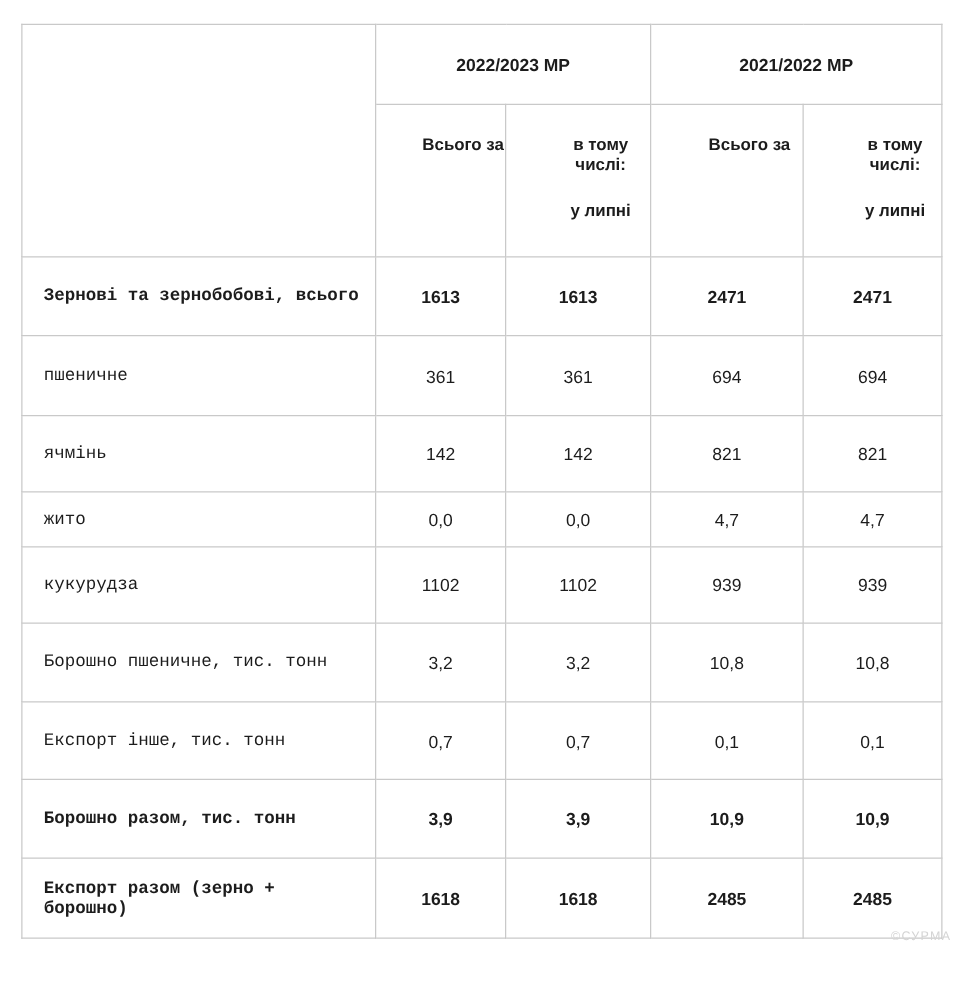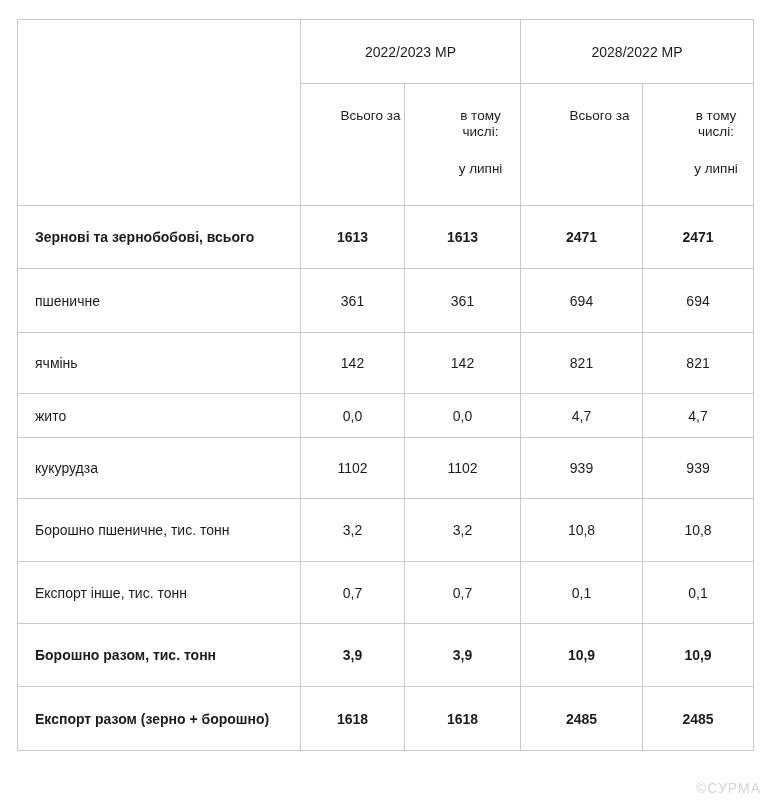--- a/index.html
+++ b/index.html
@@ -28,21 +28,21 @@
     table-layout: fixed;
     width: 736px;
     margin: 9px 0 0 17px;
   }
   .export-table th, .export-table td {
     border: 1px solid #c9c9c9;
     padding: 0;
     background: #ffffff;
   }
   .export-table thead th {
-    font-weight: normal;
+    font-weight: bold;
     text-align: center;
   }
   .group-row th {
     height: 63px;
     vertical-align: middle;
     font-size: 14px;
   }
   .sub-row th {
     height: 97px;
     vertical-align: top;
@@ -56,20 +56,21 @@
     margin-top: 21px;
   }
   .export-table tbody td {
     vertical-align: middle;
     font-size: 14px;
   }
   td.row-label {
     text-align: left;
     padding-left: 17px;
     padding-right: 8px;
+    font-family: Liberation Mono, monospace;
   }
   td.val {
     text-align: center;
     font-size: 15px;
   }
   tr.bold-row td {
     font-weight: bold;
   }
   
   tbody tr:nth-child(1) td { height: 62px; }
@@ -77,22 +78,22 @@
   tbody tr:nth-child(3) td { height: 60px; }
   tbody tr:nth-child(4) td { height: 43px; }
   tbody tr:nth-child(5) td { height: 60px; }
   tbody tr:nth-child(6) td { height: 62px; }
   tbody tr:nth-child(7) td { height: 61px; }
   tbody tr:nth-child(8) td { height: 62px; }
   tbody tr:nth-child(9) td { height: 63px; }
   .watermark {
     position: absolute;
     right: 6px;
-    top: 780px;
-    font-size: 14px;
+    top: 744px;
+    font-size: 10px;
     color: #d4d4d4;
     letter-spacing: 1px;
   }
 </style>
 </head>
 <body>
 
 <div class="title-block">
 </div>
 
@@ -101,21 +102,21 @@
     <col style="width:283px">
     <col style="width:104px">
     <col style="width:116px">
     <col style="width:122px">
     <col style="width:111px">
   </colgroup>
   <thead>
     <tr class="group-row">
       <th rowspan="2"></th>
       <th colspan="2">2022/2023 МР</th>
-      <th colspan="2">2028/2022 МР</th>
+      <th colspan="2">2021/2022 МР</th>
     </tr>
     <tr class="sub-row">
       <th>Всього за</th>
       <th>
         <span>в тому числі:</span>
         <span class="sub-line2">у липні</span>
       </th>
       <th>Всього за</th>
       <th>
         <span>в тому числі:</span>

